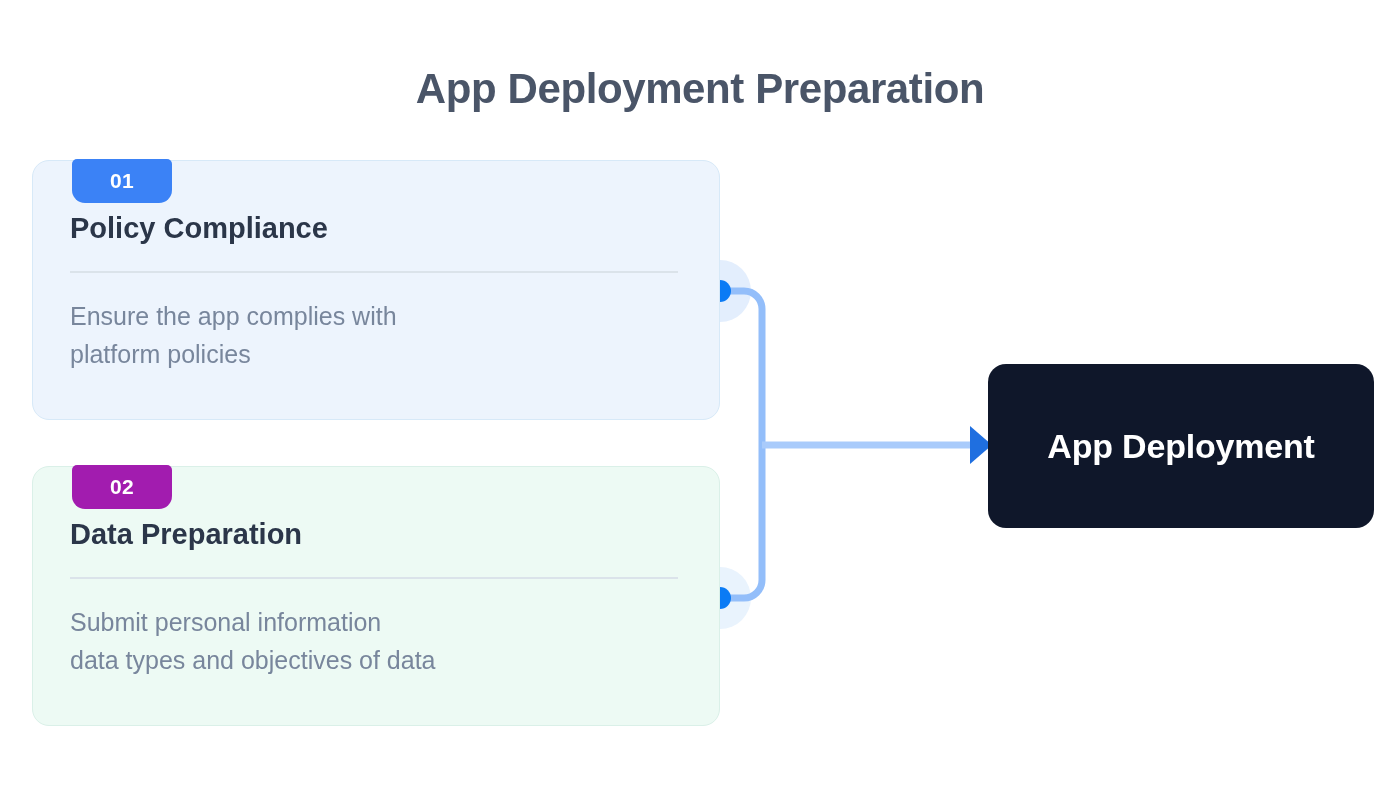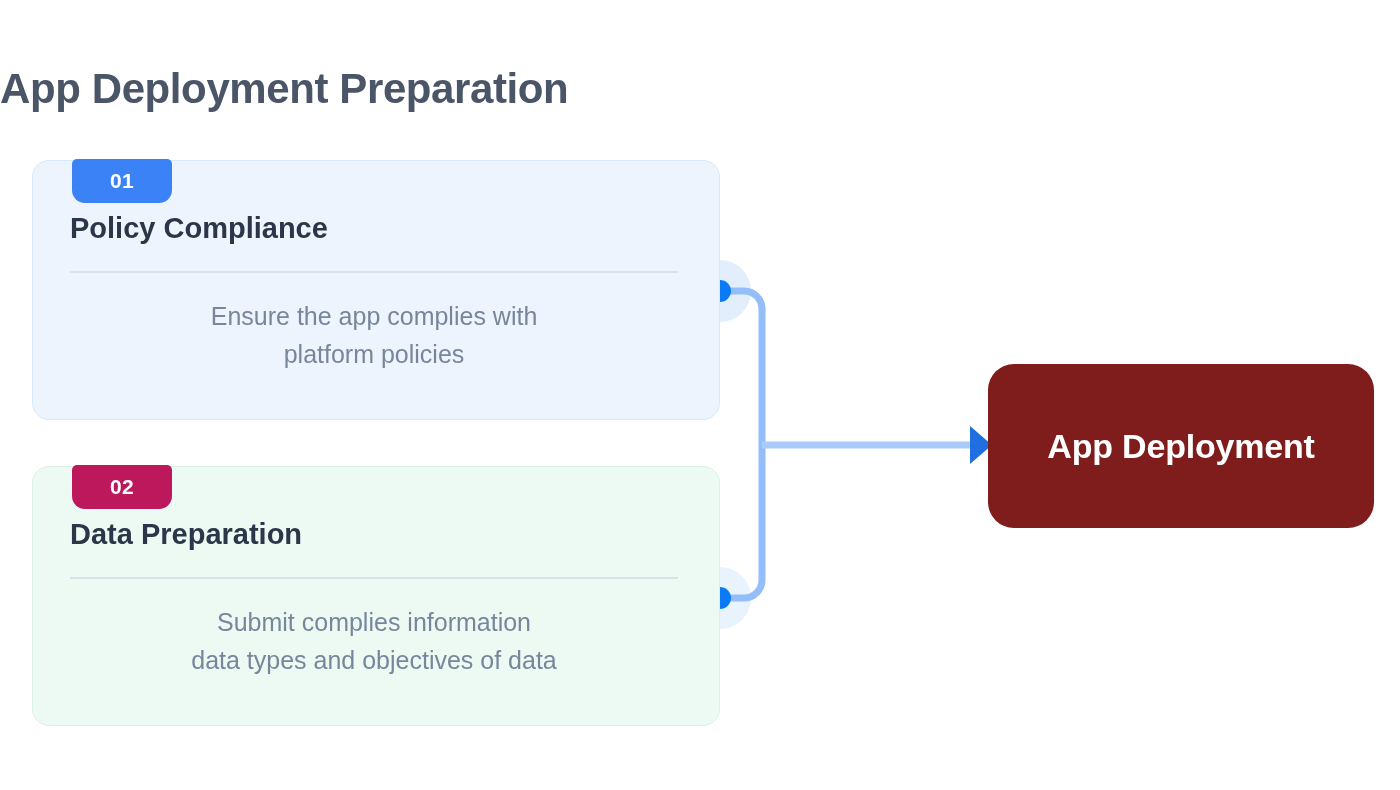--- a/index.html
+++ b/index.html
@@ -19,20 +19,21 @@
     background: #ffffff;
     overflow: hidden;
   }
 
   
   .diagram-title {
     position: absolute;
     left: 0;
     top: 64px;
     width: 1400px;
+    text-align: center;
     font-size: 42px;
     font-weight: 700;
     letter-spacing: -0.4px;
     color: #4a5568;
     line-height: 1.2;
   }
 
   
   .step-card {
     position: absolute;
@@ -68,21 +69,21 @@
     border-radius: 5px 5px 13px 13px;
     display: flex;
     align-items: center;
     justify-content: center;
     color: #ffffff;
     font-size: 21px;
     font-weight: 700;
     letter-spacing: 0.3px;
   }
   .badge-blue { background: #3b82f6; }
-  .badge-teal { background: #be185d; }
+  .badge-teal { background: #a21caf; }
 
   .step-title {
     position: absolute;
     left: 37px;
     top: 50px;
     width: 608px;
     font-size: 29px;
     font-weight: 700;
     color: #2b3649;
     line-height: 1.2;
@@ -95,21 +96,21 @@
     width: 608px;
     height: 1.5px;
     background: #dbe3ea;
   }
 
   .step-desc {
     position: absolute;
     left: 37px;
     top: 136px;
     width: 608px;
-    text-align: center;
+    text-align: left;
     font-size: 25px;
     font-weight: 400;
     color: #78869c;
     line-height: 1.52;
     white-space: pre-line;
   }
 
   
   #connector-layer {
     position: absolute;
@@ -120,22 +121,22 @@
     pointer-events: none;
   }
 
   
   .target-node {
     position: absolute;
     left: 988px;
     top: 364px;
     width: 386px;
     height: 164px;
-    border-radius: 26px;
-    background: #7f1d1d;
+    border-radius: 18px;
+    background: #0f172a;
     display: flex;
     align-items: center;
     justify-content: center;
   }
   .target-node-label {
     color: #ffffff;
     font-size: 34px;
     font-weight: 700;
     letter-spacing: -0.2px;
     text-align: center;
@@ -168,21 +169,21 @@
     <div class="step-title">Policy Compliance</div>
     <div class="step-divider"></div>
     <div class="step-desc">Ensure the app complies with
 platform policies</div>
   </div>
 
   <div class="step-card card-2">
     <div class="step-badge badge-teal">02</div>
     <div class="step-title">Data Preparation</div>
     <div class="step-divider"></div>
-    <div class="step-desc">Submit complies information
+    <div class="step-desc">Submit personal information
 data types and objectives of data</div>
   </div>
 
   <div class="target-node">
     <span class="target-node-label">App Deployment</span>
   </div>
 
 </div>
 
 </body></html>

